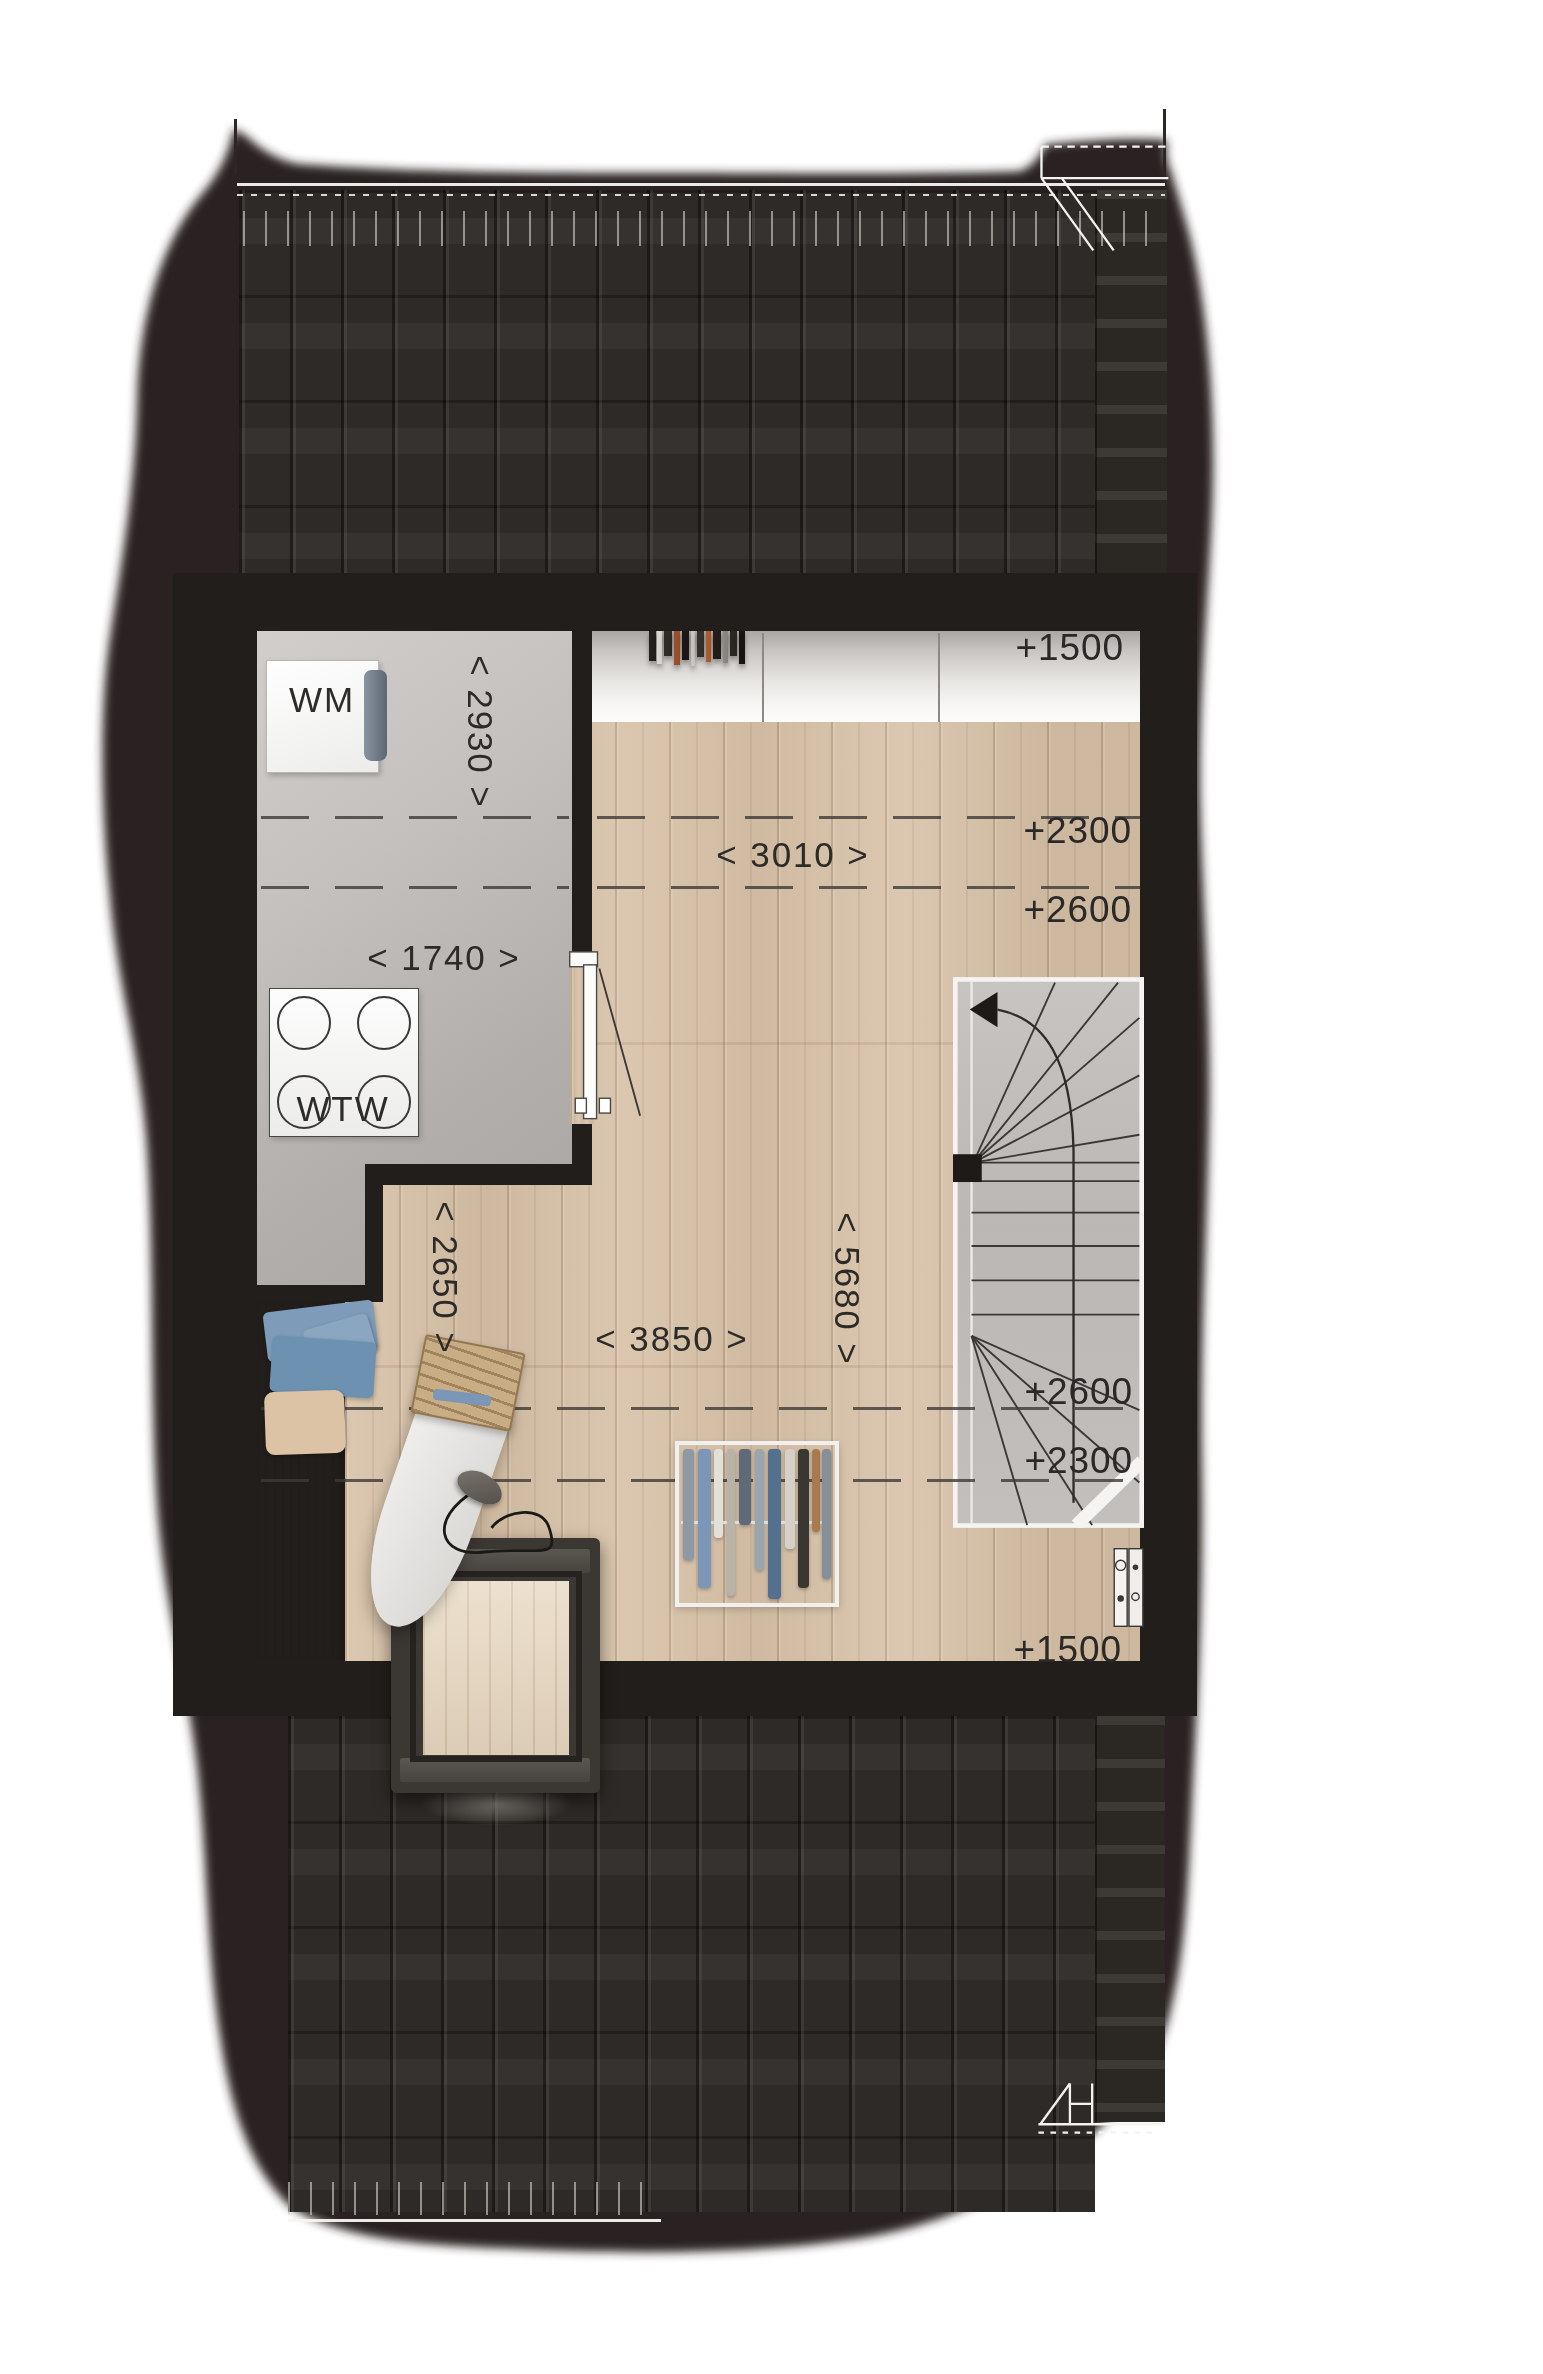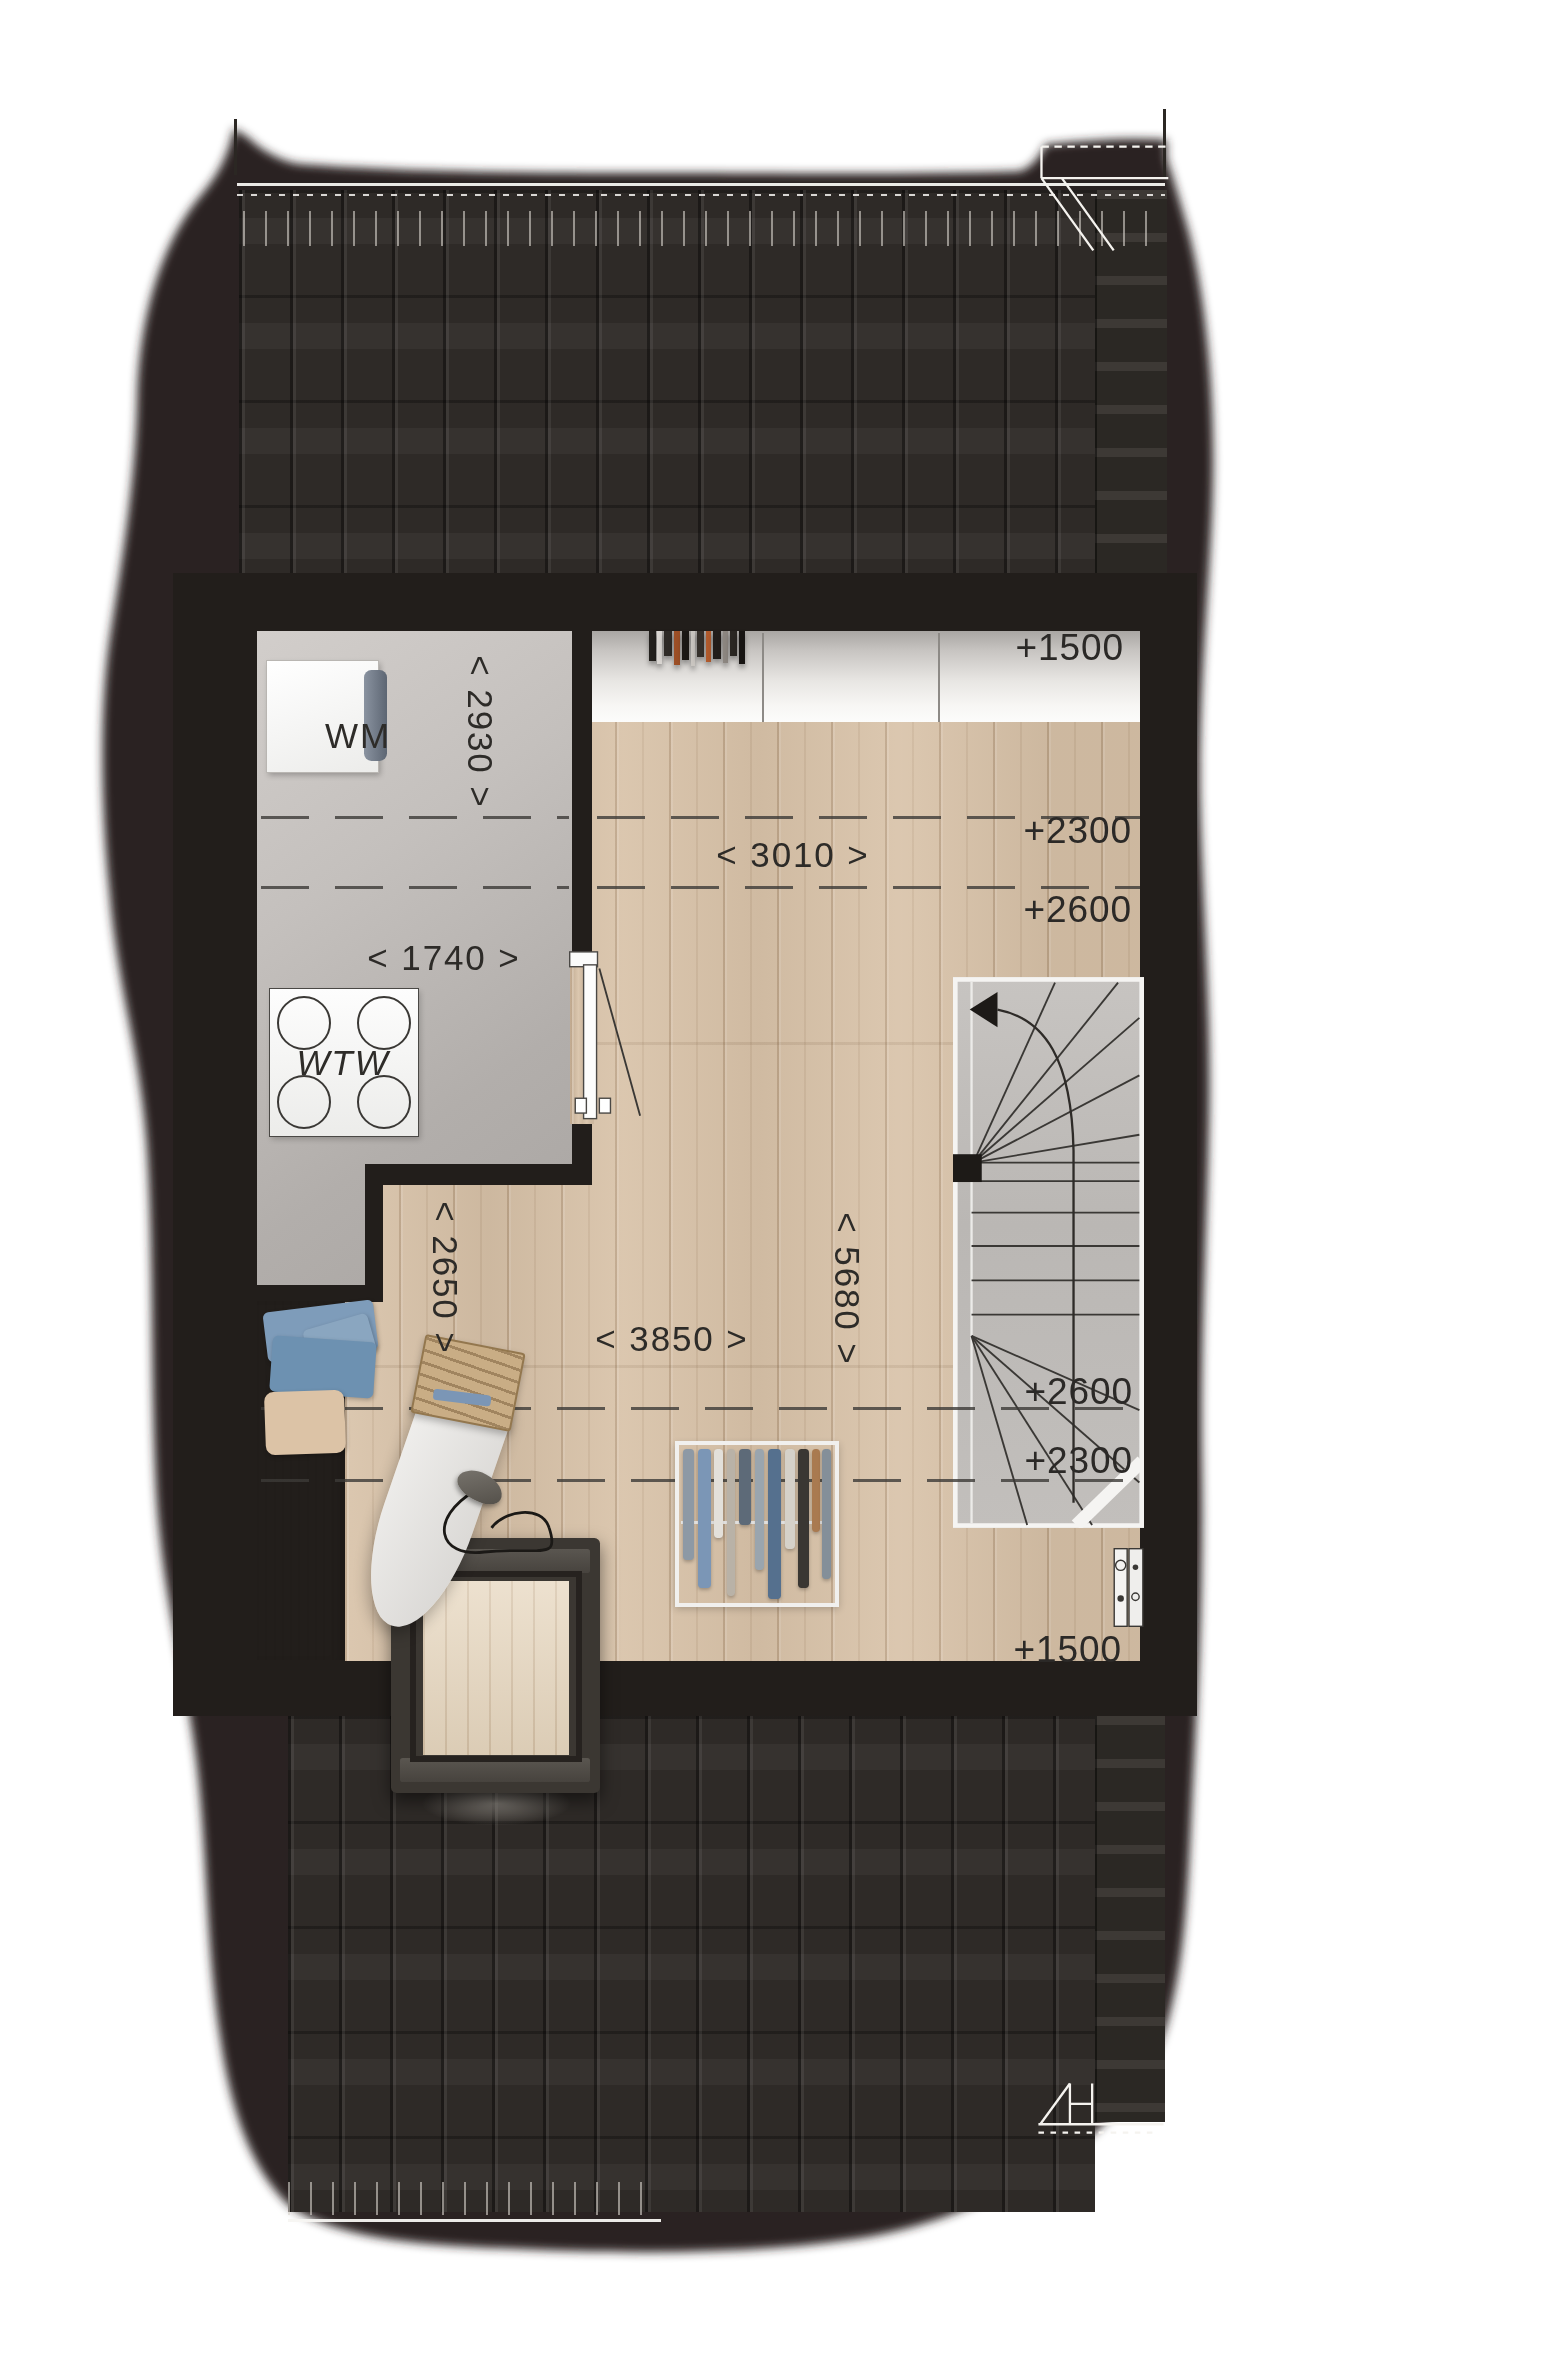--- a/index.html
+++ b/index.html
@@ -206,29 +206,29 @@
   <div class="abs" style="left:391px;top:1538px;width:209px;height:255px;">
     <div class="sk-outer"></div>
     <div class="sk-bar" style="top:11px;"></div>
     <div class="sk-bar" style="top:220px;"></div>
     <div class="sk-frame"></div>
     <div class="sk-pane"></div>
   </div>
 
   <div class="abs wm-box" style="left:266px;top:660px;width:111px;height:111px;"></div>
   <div class="abs wm-drum" style="left:364px;top:670px;width:23px;height:91px;"></div>
-  <div class="app-label" style="left:322px;top:736px;margin-left:36px;">WM</div>
+  <div class="app-label" style="left:322px;top:700px;">WM</div>
 
   <div class="abs wtw-box" style="left:269px;top:988px;width:148px;height:147px;">
     <div class="wtw-circle" style="left:7.4px;top:7.4px;"></div>
     <div class="wtw-circle" style="right:7.4px;top:7.4px;"></div>
     <div class="wtw-circle" style="left:7.4px;bottom:7.4px;"></div>
     <div class="wtw-circle" style="right:7.4px;bottom:7.4px;"></div>
   </div>
-  <div class="app-label" style="left:343px;top:1063px;font-style:italic;">WTW</div>
+  <div class="app-label" style="left:343px;top:1109px;">WTW</div>
 
   <div class="abs jeans" style="left:265px;top:1306px;width:111px;height:50px;background:#7e9cba;transform:rotate(-7deg);"></div>
   <div class="abs jeans" style="left:306px;top:1321px;width:67px;height:39px;background:#8aa6c0;transform:rotate(-16deg);"></div>
   <div class="abs jeans" style="left:271px;top:1339px;width:104px;height:56px;background:#6d91b1;transform:rotate(4deg);"></div>
   <div class="abs jeans" style="left:265px;top:1391px;width:80px;height:63px;background:#dcc3a6;border-radius:9.3px;transform:rotate(-2deg);"></div>
 
   <div class="abs iron-board" style="left:419px;top:1391px;width:93px;height:247px;transform:rotate(19deg);transform-origin:50% 8%;"></div>
   <div class="abs basket" style="left:417px;top:1343px;width:98px;height:76px;transform:rotate(11deg);">
     <div class="abs" style="left:16.7px;top:48px;width:58px;height:11px;background:#7b96b6;border-radius:3.7px;transform:rotate(-4deg);"></div>
   </div>

